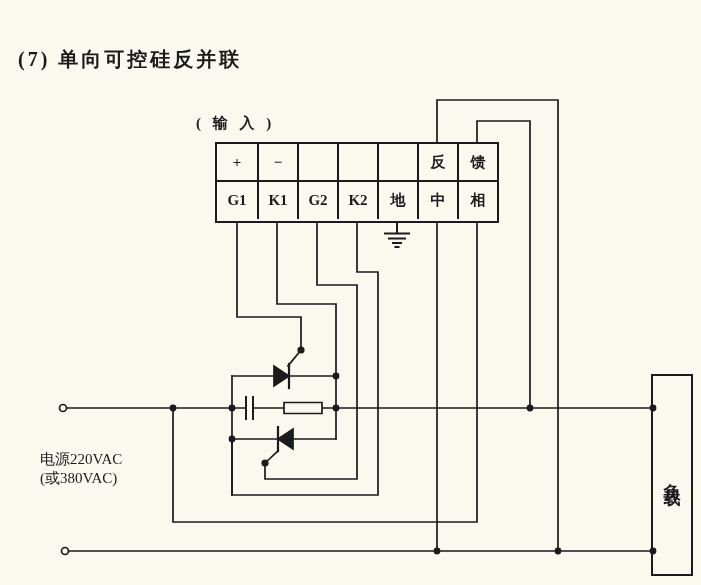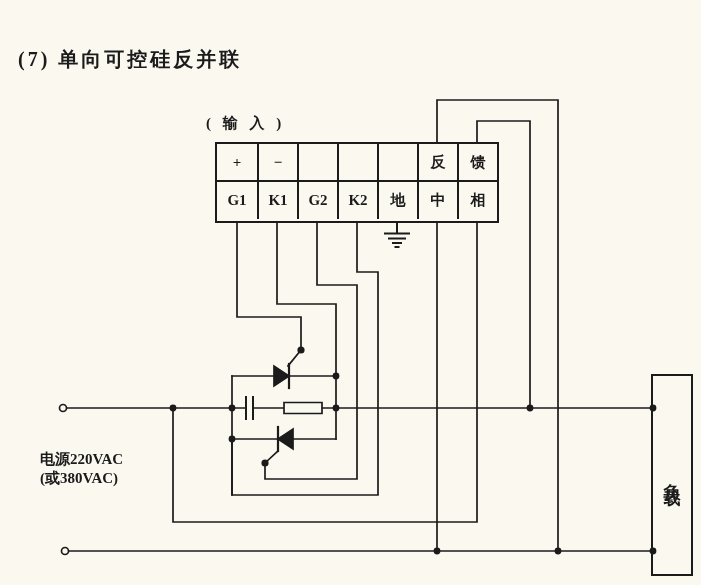--- a/index.html
+++ b/index.html
@@ -10,39 +10,39 @@
     color:#1b1b1b;
   }
   .abs{position:absolute;}
   
   .title{
     left:18px;top:46px;font-size:20px;font-weight:600;letter-spacing:3px;
     white-space:nowrap;
   }
   
   .input-label{
-    left:206px;top:114px;font-size:15px;font-weight:700;letter-spacing:4px;
+    left:196px;top:114px;font-size:15px;font-weight:700;letter-spacing:4px;
     white-space:nowrap;
   }
   
   .tblock{
     left:215px;top:142px;width:284px;height:81px;box-sizing:border-box;
     border:2px solid #1b1b1b;
     display:grid;grid-template-columns:repeat(7,1fr);grid-template-rows:38px 37px;
     background:transparent;
   }
   .tcell{
     box-sizing:border-box;display:flex;align-items:center;justify-content:center;
     font-size:15px;font-weight:700;
   }
   .tcell:not(:nth-child(7n+1)){border-left:2px solid #1b1b1b;}
   .tcell:nth-child(-n+7){border-bottom:2px solid #1b1b1b;}
   
   .power-label{
-    left:40px;top:450px;font-size:15px;font-weight:700;line-height:19px;
+    left:40px;top:450px;font-size:15px;font-weight:400;line-height:19px;
     white-space:nowrap;
   }
   
   .load-box{
     left:651px;top:374px;width:42px;height:202px;box-sizing:border-box;
     border:2px solid #1b1b1b;display:flex;align-items:center;justify-content:center;
   }
   .load-box span{
     writing-mode:vertical-rl;text-orientation:upright;
     font-size:17px;font-weight:700;letter-spacing:6px;

